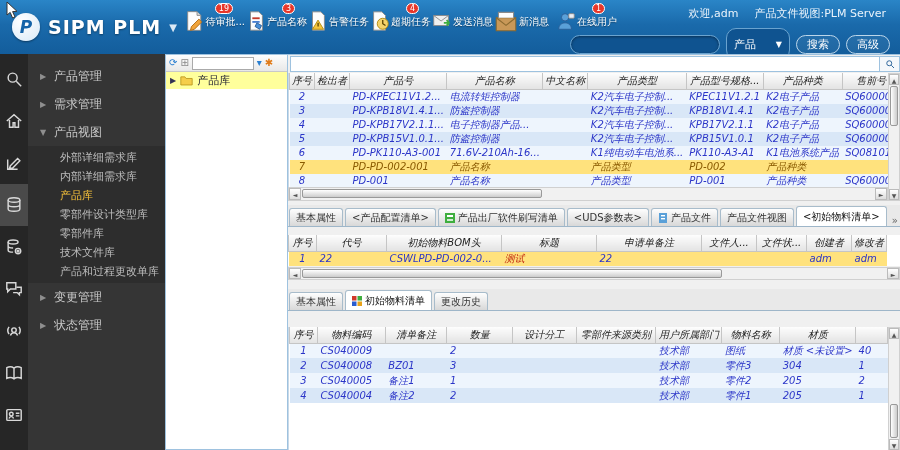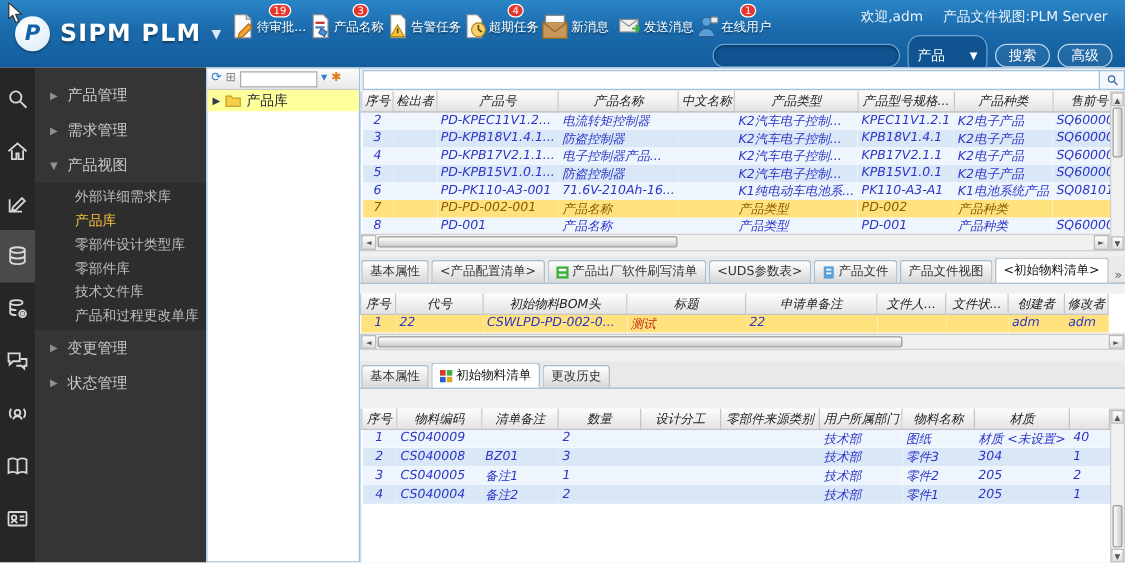--- a/index.html
+++ b/index.html
@@ -156,35 +156,35 @@
       <svg class="ticon" viewBox="0 0 24 24">
           <path d="M5 2h9l4 4v16H5z" fill="#fdfdfd" stroke="#8a8a8a"></path>
           <circle cx="15" cy="15" r="6" fill="#f5d36a" stroke="#b08a10"></circle>
           <path d="M15 11v4l3 2" stroke="#5a4200" fill="none" stroke-width="1.4"></path>
         </svg>
       <span class="badge">4</span>
       <span class="tlabel">超期任务</span>
     </div>
     <div class="tool">
       <svg class="ticon" viewBox="0 0 24 24">
+          <rect x="3" y="6" width="16" height="11" fill="#efefef" stroke="#8a8a8a"></rect>
+          <path d="M3 6l8 6 8-6" fill="none" stroke="#8a8a8a"></path>
+          <path d="M14 14h6m0 0l-3-3m3 3l-3 3" stroke="#3fae3f" stroke-width="2" fill="none"></path>
+        </svg>
+
+      <span class="tlabel">发送消息</span>
+    </div>
+    <div class="tool">
+      <svg class="ticon" viewBox="0 0 24 24">
           <path d="M3 9h18v12H3z" fill="#c89858" stroke="#8a6a30"></path>
           <path d="M5 9V4h14v5" fill="#fdfdfd" stroke="#8a8a8a"></path>
           <path d="M3 9l9 7 9-7" fill="none" stroke="#8a6a30"></path>
         </svg>
 
       <span class="tlabel">新消息</span>
-    </div>
-    <div class="tool">
-      <svg class="ticon" viewBox="0 0 24 24">
-          <rect x="3" y="6" width="16" height="11" fill="#efefef" stroke="#8a8a8a"></rect>
-          <path d="M3 6l8 6 8-6" fill="none" stroke="#8a8a8a"></path>
-          <path d="M14 14h6m0 0l-3-3m3 3l-3 3" stroke="#3fae3f" stroke-width="2" fill="none"></path>
-        </svg>
-
-      <span class="tlabel">发送消息</span>
     </div>
     <div class="tool">
       <svg class="ticon" viewBox="0 0 24 24">
           <circle cx="11" cy="8" r="4" fill="#5aa0d8" stroke="#2a5d96"></circle>
           <path d="M4 21c0-4 3-7 7-7s7 3 7 7z" fill="#5aa0d8" stroke="#2a5d96"></path>
           <rect x="15" y="4" width="6" height="5" rx="1" fill="#e8eef5" stroke="#8a8a8a"></rect>
         </svg>
       <span class="badge">1</span>
       <span class="tlabel">在线用户</span>
     </div>
@@ -269,20 +269,21 @@
   <div class="nav-group">
     <span class="arr">▶</span>
     <span class="nlabel">需求管理</span>
   </div>
   <div class="nav-group">
     <span class="arr">▼</span>
     <span class="nlabel">产品视图</span>
   </div>
   <div id="nav-children">
     <div class="nav-child">外部详细需求库</div>
+    <div class="nav-child">内部详细需求库</div>
     <div class="nav-child selected">产品库</div>
     <div class="nav-child">零部件设计类型库</div>
     <div class="nav-child">零部件库</div>
     <div class="nav-child">技术文件库</div>
     <div class="nav-child">产品和过程更改单库</div>
   </div>
   <div class="nav-group">
     <span class="arr">▶</span>
     <span class="nlabel">变更管理</span>
   </div>

